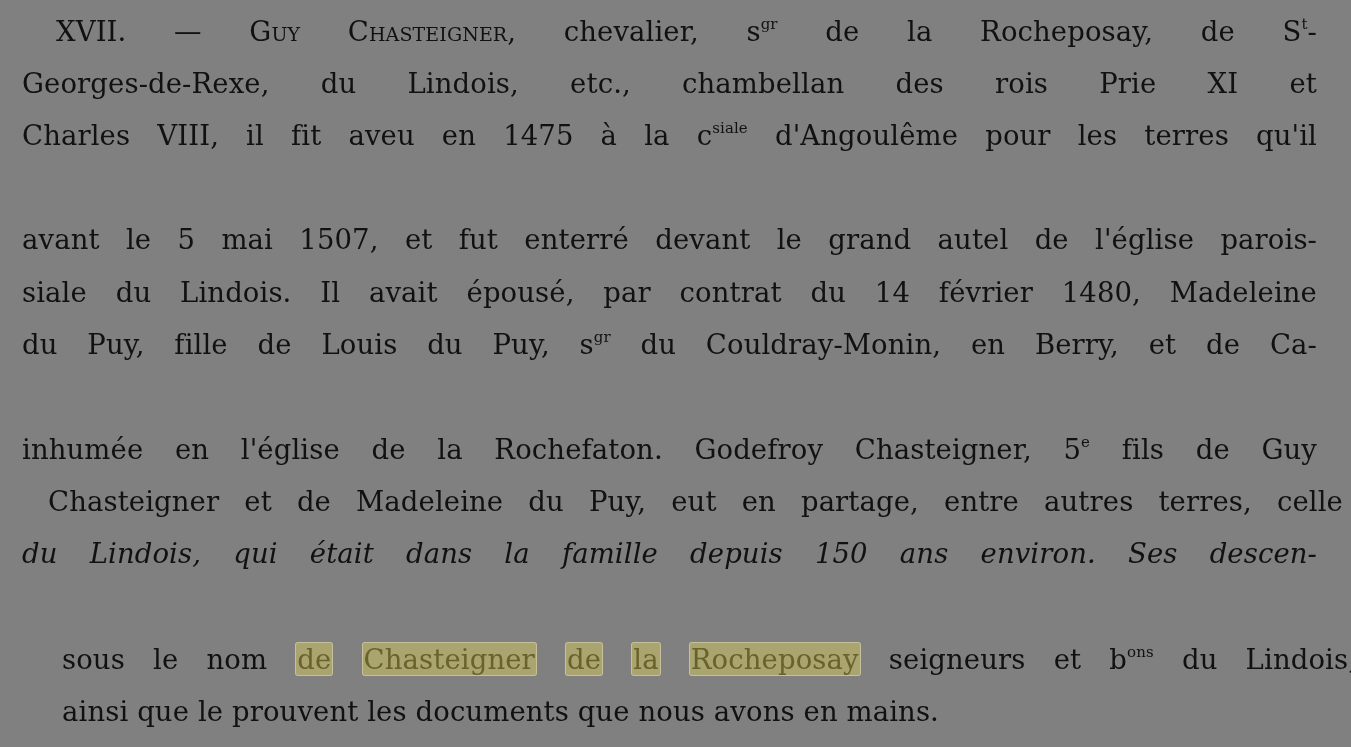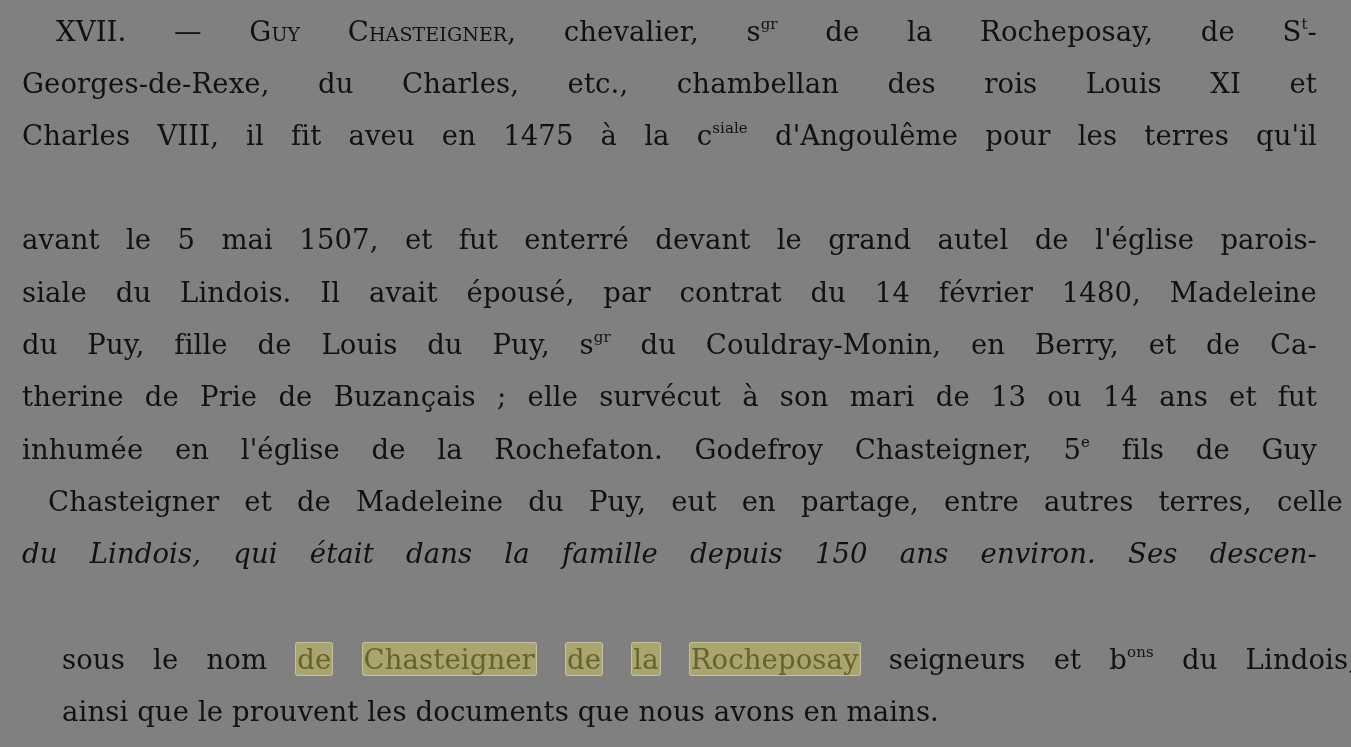--- a/index.html
+++ b/index.html
@@ -37,32 +37,31 @@
     padding: 0 1px;
   }
 </style>
 </head>
 <body>
 
 <div class="page">
 
   <div class="line first" style="top:5px;"><span>XVII. — </span><span class="sc">Guy Chasteigner</span><span>, chevalier, s</span><sup>gr</sup><span> de la Rocheposay, de S</span><sup>t</sup><span>-</span></div>
 
-  <div class="line" style="top:57px;">Georges-de-Rexe, du Charles, etc., chambellan des rois Louis XI et</div>
+  <div class="line" style="top:57px;">Georges-de-Rexe, du Lindois, etc., chambellan des rois Prie XI et</div>
 
   <div class="line" style="top:109px;"><span>Charles VIII, il fit aveu en 1475 à la c</span><sup>siale</sup><span> d'Angoulême pour les terres qu'il</span></div>
 
 
   <div class="line" style="top:213px;">avant le 5 mai 1507, et fut enterré devant le grand autel de l'église parois-</div>
 
   <div class="line" style="top:266px;">siale du Lindois. Il avait épousé, par contrat du 14 février 1480, Madeleine</div>
 
   <div class="line" style="top:318px;"><span>du Puy, fille de Louis du Puy, s</span><sup>gr</sup><span> du Couldray-Monin, en Berry, et de Ca-</span></div>
 
-  <div class="line" style="top:370px;">therine de Prie de Buzançais ; elle survécut à son mari de 13 ou 14 ans et fut</div>
 
   <div class="line" style="top:423px;"><span>inhumée en l'église de la Rochefaton. Godefroy Chasteigner, 5</span><sup>e</sup><span> fils de Guy</span></div>
 
   <div class="line" style="top:475px;margin-left:26px;">Chasteigner et de Madeleine du Puy, eut en partage, entre autres terres, celle</div>
 
   <div class="line" style="top:527px;font-style:italic;">du Lindois, qui était dans la famille depuis 150 ans environ. Ses descen-</div>
 
 
   <div class="line" style="top:633px;margin-left:40px;"><span>sous le nom </span><span class="hl">de</span> <span class="hl">Chasteigner</span> <span class="hl">de</span> <span class="hl">la</span> <span class="hl">Rocheposay</span><span> seigneurs et b</span><sup>ons</sup><span> du Lindois,</span></div>
 

